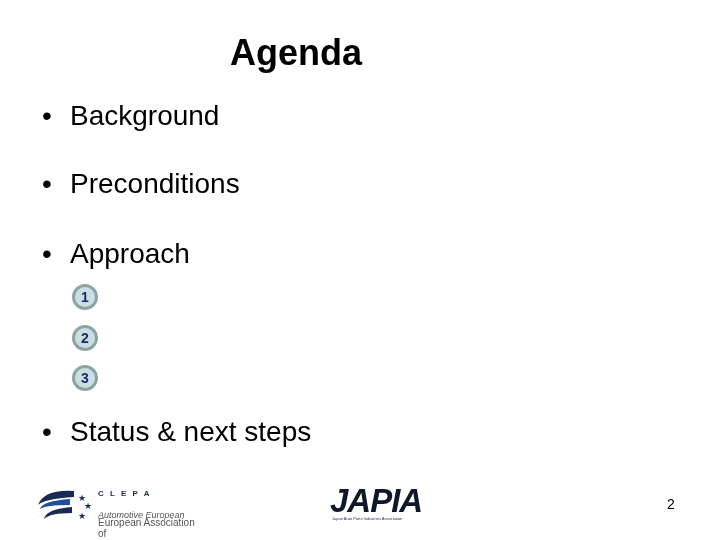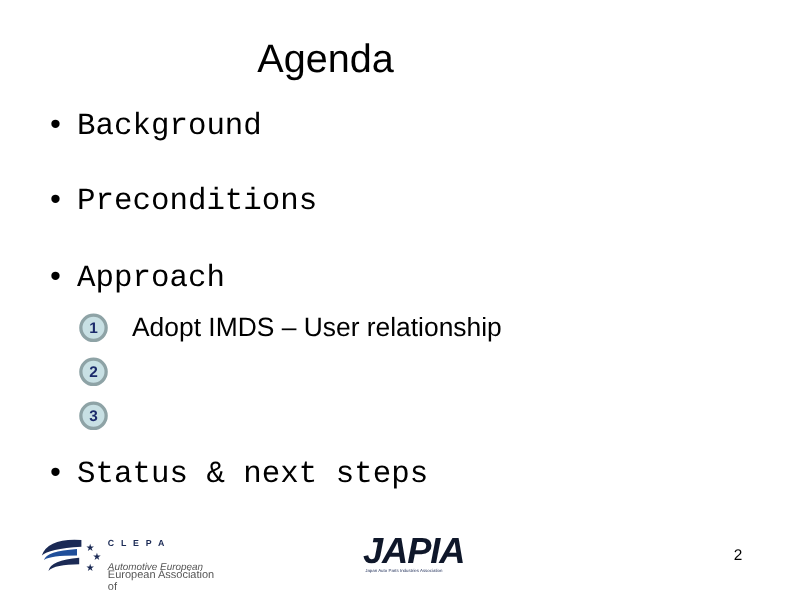--- a/index.html
+++ b/index.html
@@ -1,41 +1,40 @@
 <!DOCTYPE html>
 <html><head>
   <meta charset="utf-8">
   <style>
     html, body { margin:0; padding:0; }
     body { width:720px; height:540px; background:#ffffff; position:relative; overflow:hidden;
            font-family:"Liberation Sans", sans-serif; color:#000; }
-    .title { position:absolute; left:0; width:592px; top:32px; text-align:center; font-size:36px; padding-left:0; }
+    .title { position:absolute; left:0; width:592px; top:32px; text-align:center; font-size:36px; padding-left:0;font-weight:bold; }
     .title span { position:relative; left:0; }
-    .bullet { position:absolute; left:42px; font-size:28px;font-family:Liberation Mono, monospace; }
+    .bullet { position:absolute; left:42px; font-size:28px; }
     .bullet .dot { display:inline-block; width:28px; }
     .sub { position:absolute; left:72px; font-size:24px; display:flex; align-items:center; }
     .num { width:26px; height:26px; border-radius:50%; background:#c8e0e4; border:3px solid #8ea3a6;
            box-sizing:border-box; display:flex; align-items:center; justify-content:center;
            font-size:14px; font-weight:bold; color:#1b2a6b; margin-right:22px; }
     .footer-num { position:absolute; left:667px; top:496px; font-size:14px; }
     .clepa { position:absolute; left:34px; top:487px; width:170px; height:36px; }
     .japia { position:absolute; left:326px; top:486px; width:124px; height:38px; }
   </style>
 </head>
 <body>
 
 <div class="title"><span>Agenda</span></div>
 
 <div class="bullet" style="top:100px"><span class="dot">•</span><span>Background</span></div>
 <div class="bullet" style="top:168px"><span class="dot">•</span><span>Preconditions</span></div>
 <div class="bullet" style="top:238px"><span class="dot">•</span><span>Approach</span></div>
 
 <div class="sub" style="top:284px">
   <span class="num">1</span>
-  <span>Adopt IMDS – User relationship</span>
 </div>
 <div class="sub" style="top:325px">
   <span class="num">2</span>
 </div>
 <div class="sub" style="top:365px">
   <span class="num">3</span>
 </div>
 
 <div class="bullet" style="top:416px"><span class="dot">•</span><span>Status &amp; next steps</span></div>
 

